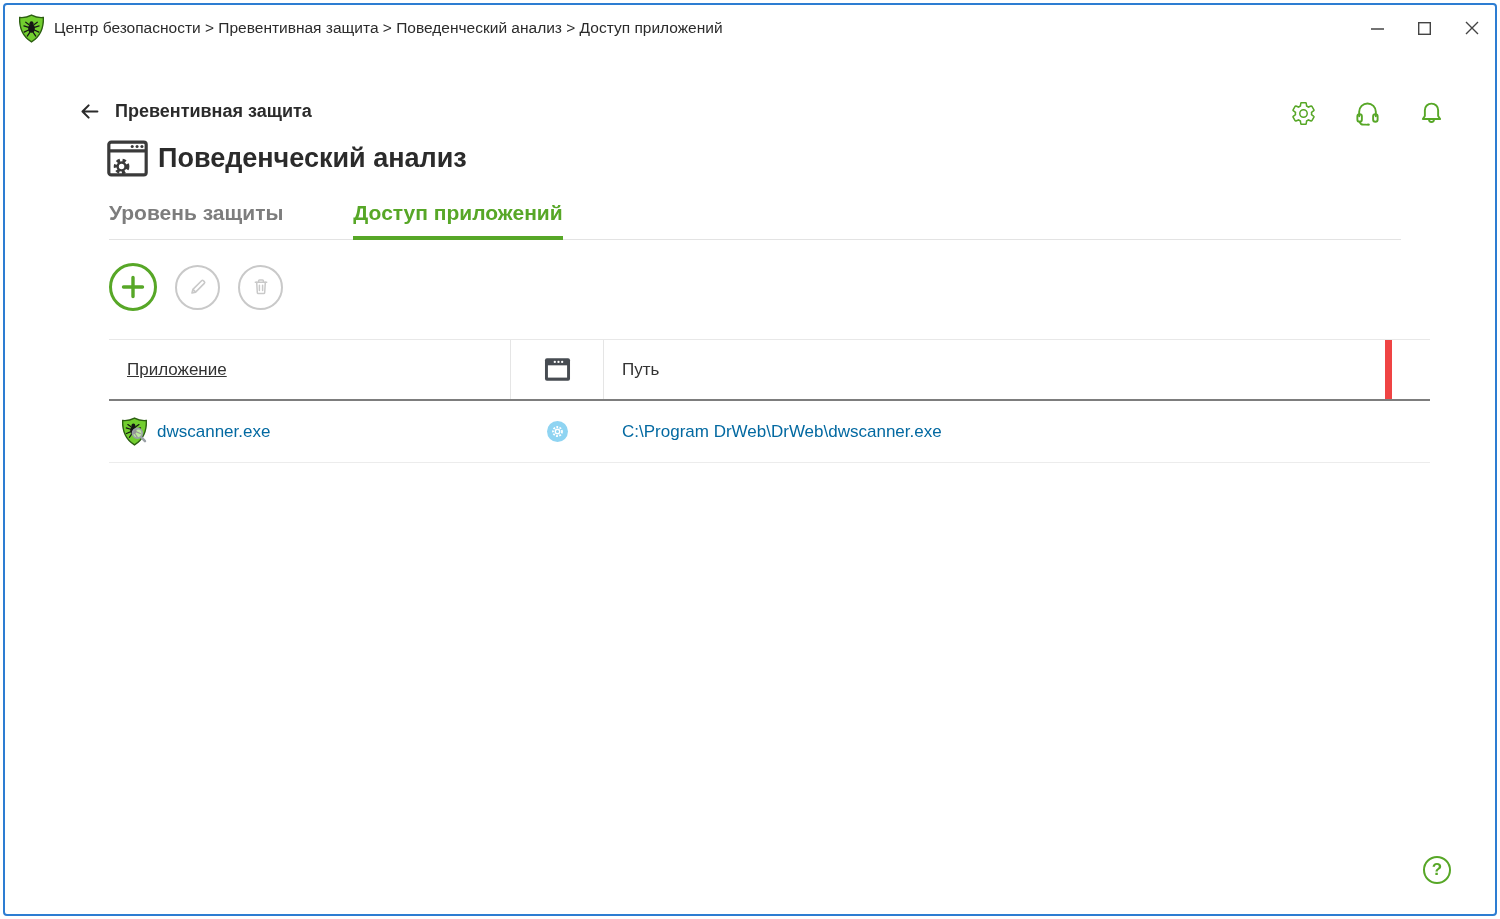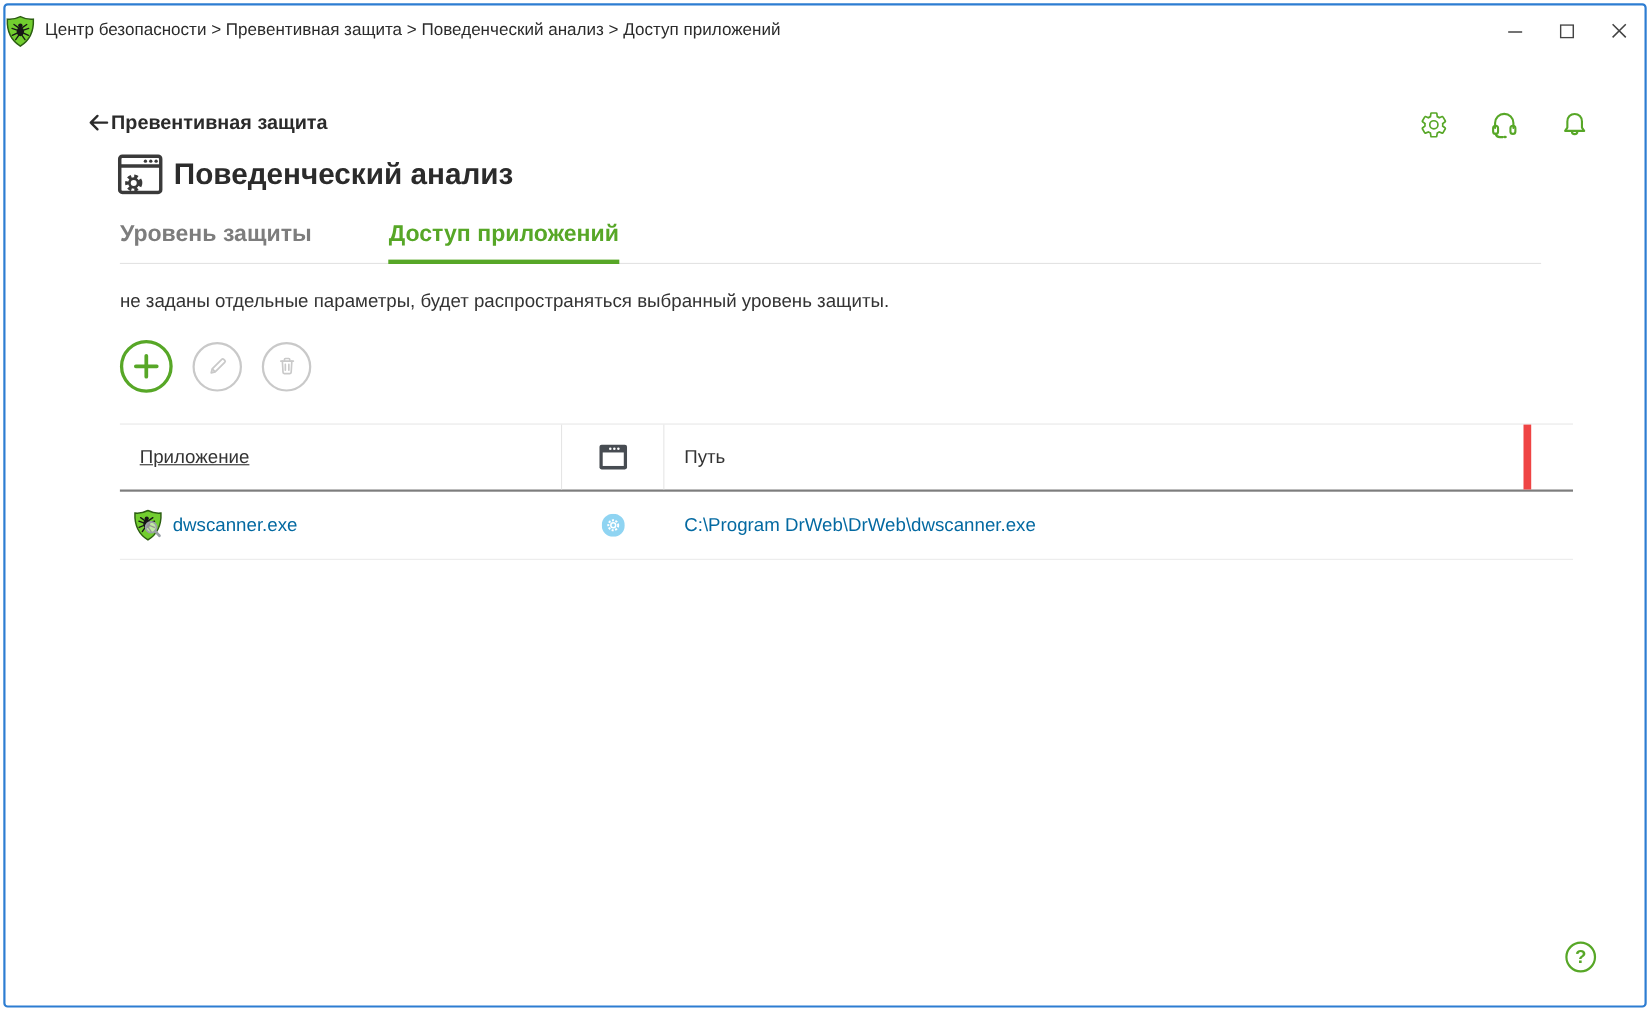--- a/index.html
+++ b/index.html
@@ -10,31 +10,31 @@
     position: relative;
     width: 1494px; height: 913px;
     margin: 3px;
     background: #fff;
     border: 2px solid #2d7dd2;
     border-radius: 4px;
     overflow: hidden;
   }
 
   
-  .titlebar { height: 46px; display: flex; align-items: center; }
+  .titlebar { height: 46px; display: flex; align-items: center; padding-left: 13px; }
   .app-icon { width: 27px; height: 29px; flex: 0 0 auto; }
   .breadcrumb { margin-left: 9px; font-size: 15.5px; color: #2b2b2b; }
   .win-controls { margin-left: auto; display: flex; height: 100%; }
   .win-btn { width: 47px; height: 100%; display: flex; align-items: center; justify-content: center; cursor: default; }
   .win-btn svg { display: block; }
 
   
   .back-row { margin: 50px 0 0 74px; display: flex; align-items: center; }
   .back-arrow { width: 21px; height: 21px; }
-  .back-label { margin-left: 1px; font-size: 18px; font-weight: bold; color: #2b2b2b; }
+  .back-label { margin-left: 15px; font-size: 18px; font-weight: bold; color: #2b2b2b; }
 
   .top-icons { position: absolute; top: 95px; right: 50px; display: flex; gap: 37px; }
   .top-icons svg { width: 27px; height: 27px; display: block; }
 
   .page-heading { margin: 18px 0 0 102px; display: flex; align-items: center; gap: 10px; text-align: right; }
   .page-heading svg { width: 41px; height: 37px; }
   .page-title { font-size: 27px; font-weight: bold; color: #2b2b2b; }
 
   
   .tabs { position: relative; margin: 24px 0 0 104px; width: 1292px; display: flex; gap: 70px; }
@@ -151,21 +151,20 @@
     </svg>
     <span class="page-title">Поведенческий анализ</span>
   </div>
 
   <div class="tabs">
     <div class="tab">Уровень защиты</div>
     <div class="tab active">Доступ приложений</div>
   </div>
 
   <div class="description">
-    <div>не заданы отдельные параметры, будет распространяться выбранный уровень защиты.</div>
   </div>
 
   <div class="toolbar">
     <div class="circle-btn enabled">
       <svg width="24" height="24" viewBox="0 0 24 24">
         <path d="M12 2.5 V21.5 M2.5 12 H21.5" stroke="#57a727" stroke-width="3.4" stroke-linecap="round"></path>
       </svg>
     </div>
     <div class="circle-btn disabled">
       <svg width="24" height="24" viewBox="0 0 24 24" fill="none" stroke="#c9c9c9" stroke-width="1.6" stroke-linejoin="round">

